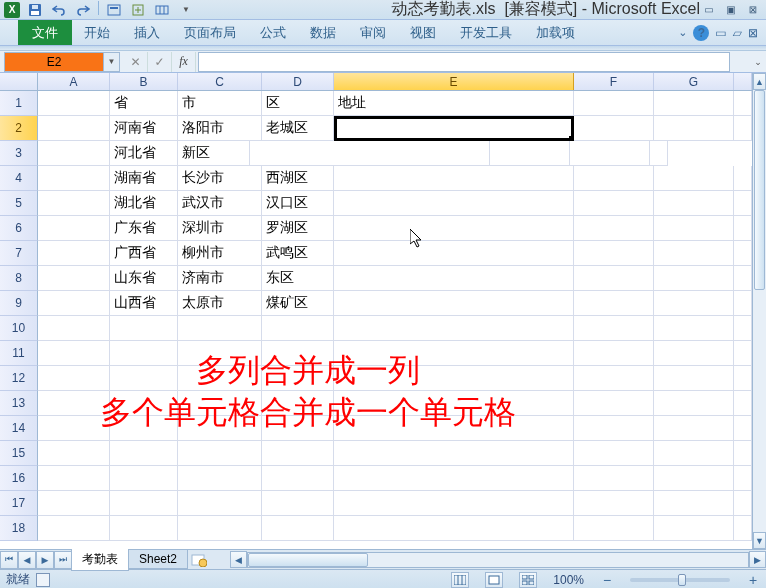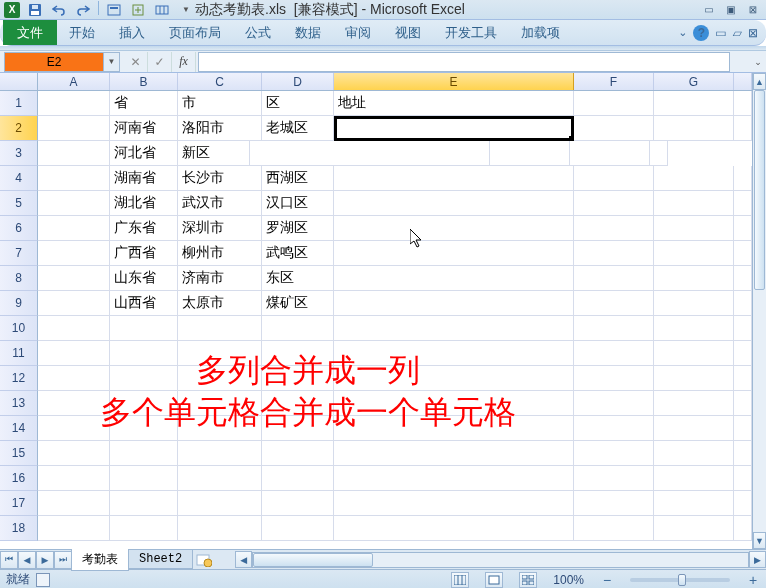--- a/index.html
+++ b/index.html
@@ -4,26 +4,26 @@
 <style>
 * { margin: 0; padding: 0; box-sizing: border-box; font-family: "Microsoft YaHei", SimSun, Arial, sans-serif; }
 body { background: #fff; font-size: 12px; overflow: hidden; width: 766px; height: 588px; position: relative; }
 
 
 .titlebar { height: 20px; background: linear-gradient(#dbe8f2, #cde0ef); display: flex; align-items: center; padding: 0 4px; border-bottom: 1px solid #a3bde3; }
 .app-icon { width: 16px; height: 16px; background: #1e7e34; border-radius: 2px; display: inline-flex; align-items: center; justify-content: center; color: #fff; font-size: 10px; font-weight: bold; }
 .qat { display: flex; gap: 6px; margin-left: 6px; }
 .qat-btn { width: 18px; height: 18px; display: inline-flex; align-items: center; justify-content: center; cursor: pointer; }
 .qat-sep { width: 1px; height: 14px; background: #8fb5dd; }
-.title-text { flex: 1; text-align: left; font-size: 14px; color: #333; }
+.title-text { flex: 1; text-align: right; font-size: 16px; color: #333; }
 .win-btns { display: flex; gap: 4px; }
 .win-btn { width: 18px; height: 14px; display: inline-flex; align-items: center; justify-content: center; cursor: pointer; font-size: 10px; color: #3b5a7a; }
 
 
-.ribbon { height: 26px; background: linear-gradient(#e0ecf6, #d1e2f1); display: flex; align-items: stretch; border-bottom: 1px solid #a3bde3; padding-left: 3px; border-radius: 12px; }
+.ribbon { height: 26px; background: linear-gradient(#e0ecf6, #d1e2f1); display: flex; align-items: stretch; border-bottom: 1px solid #a3bde3; padding-left: 18px; }
 .file-tab { background: #1d8e3e; color: #fff; padding: 4px 14px; font-size: 13px; cursor: pointer; display: flex; align-items: center; }
 .rtab { padding: 4px 12px; font-size: 13px; color: #2e5f8a; cursor: pointer; display: flex; align-items: center; }
 .ribbon-right { margin-left: auto; display: flex; align-items: center; gap: 6px; padding-right: 8px; }
 .ribbon-right span { cursor: pointer; color: #3b6a9a; font-size: 12px; }
 .help-icon { width: 16px; height: 16px; background: #3b8ed8; border-radius: 50%; color: #fff; display: inline-flex; align-items: center; justify-content: center; font-size: 11px; font-weight: bold; }
 
 
 .ribbon-sep { height: 5px; background: linear-gradient(#c2d8ec, #dde9f3); border-bottom: 1px solid #b0c9e1; }
 
 
@@ -69,21 +69,21 @@
 .rt2 { top: 300px; left: 100px; font-size: 32px; text-align: center; }
 
 
 .cursor-arrow { position: absolute; top: 138px; left: 410px; z-index: 10; pointer-events: none; }
 
 
 .sheet-tabs { height: 20px; background: #dce8f3; display: flex; align-items: center; border-top: 1px solid #9eb8d4; }
 .tab-nav { display: flex; }
 .tab-nav-btn { width: 18px; height: 18px; border: 1px solid #9eb8d4; background: linear-gradient(#f4f9fd,#dbe8f3); display: flex; align-items: center; justify-content: center; font-size: 9px; cursor: pointer; color: #3b6a9a; }
 .tab { padding: 2px 10px; background: #fff; border: 1px solid #9eb8d4; border-top: none; font-size: 12px; cursor: pointer; margin-left: -1px; }
-.tab.inactive { background: #d3e2f0; font-family: Liberation Mono, monospace; }
+.tab.inactive { background: #d3e2f0; }
 .tab-new { width: 22px; display: flex; align-items: center; justify-content: center; cursor: pointer; }
 .hsb-wrap { flex: 1; display: flex; align-items: center; margin-left: 20px; }
 .hsb-track { flex: 1; height: 16px; background: #e7eff7; border: 1px solid #9eb8d4; position: relative; }
 .hsb-thumb { position: absolute; left: 0; top: 0; bottom: 0; width: 120px; background: linear-gradient(#f4f9fd,#cde1f1); border: 1px solid #9eb8d4; border-radius: 2px; }
 
 
 .status-bar { height: 20px; background: linear-gradient(#dbe8f3,#cde0ef); display: flex; align-items: center; padding: 0 6px; font-size: 12px; color: #2d4a77; border-top: 1px solid #9eb8d4; }
 .status-left { display: flex; align-items: center; gap: 6px; }
 .rec-icon { width: 14px; height: 14px; border: 1px solid #7a95b8; background: #eef4fa; }
 .status-right { margin-left: auto; display: flex; align-items: center; gap: 16px; }

